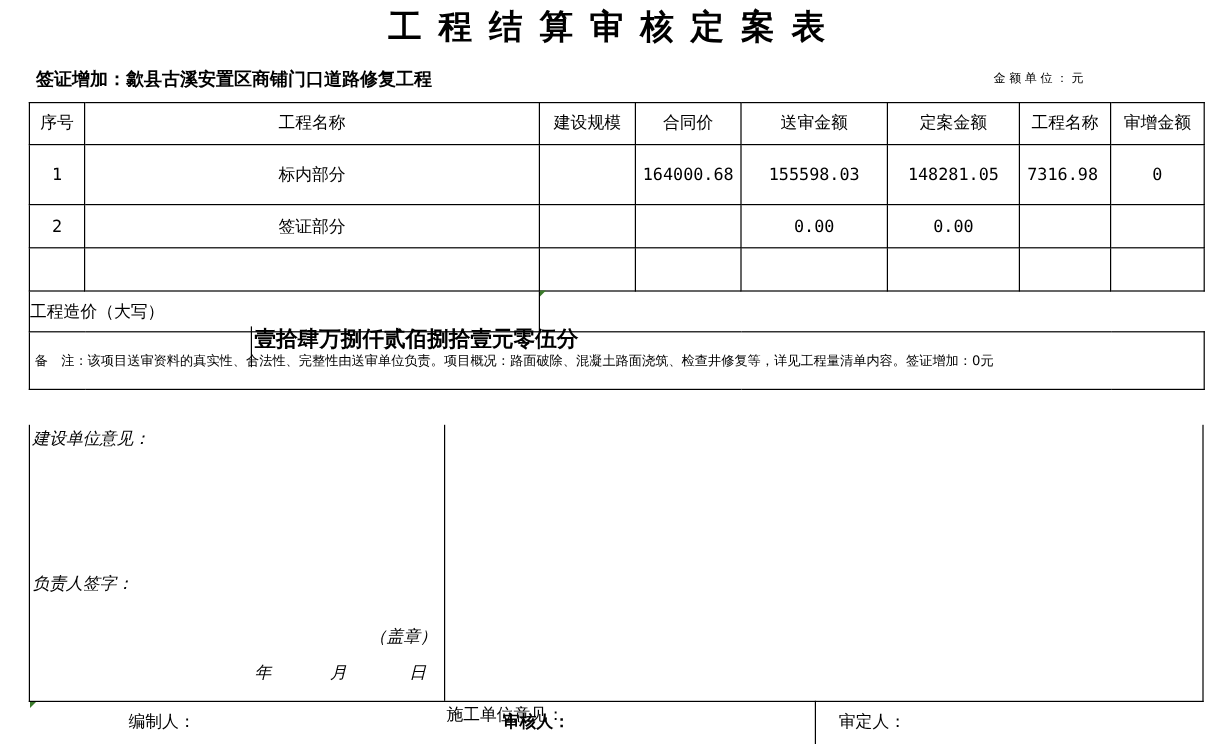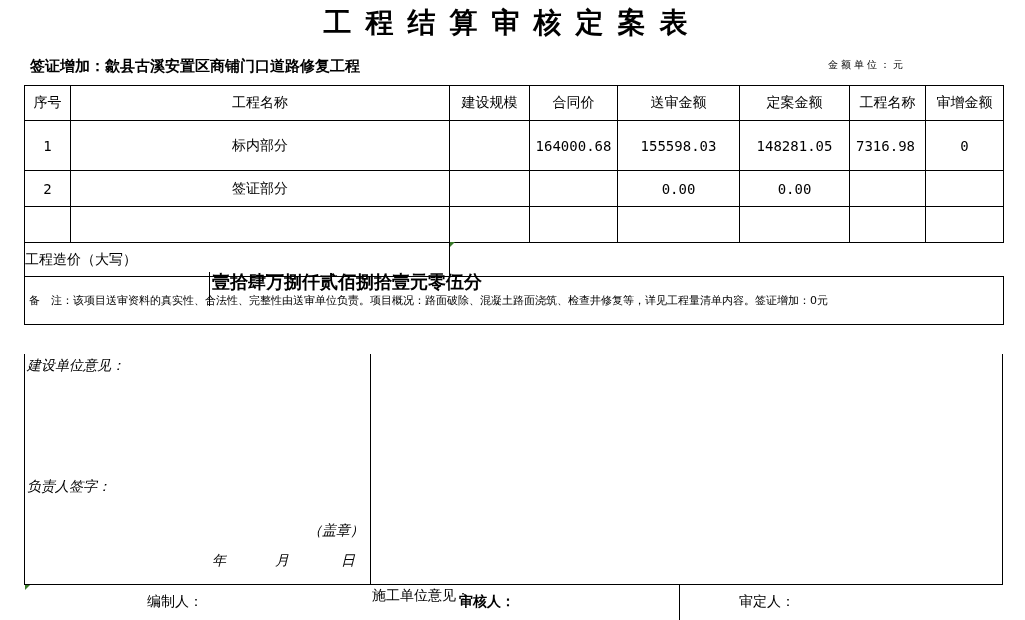--- a/index.html
+++ b/index.html
@@ -12,21 +12,21 @@
   table.main td { border:1px solid #000; font-size:14px; text-align:center; padding:0; overflow:hidden; white-space:nowrap; }
   .num { font-family:"DejaVu Sans Mono", monospace; font-size:13px; }
   .left-num { text-align:left !important; padding-left:6px !important; }
   .note { text-align:left !important; font-size:11px !important; padding-left:4px !important; }
   .opinion { vertical-align:top; text-align:left !important; position:relative; height:230px; }
   .op-title { position:absolute; left:2px; top:3px; font-size:14px; }
   .op-sign { position:absolute; top:124px; font-size:14px; }
   .op-seal { position:absolute; top:168px; font-size:14px; }
   .op-date { position:absolute; top:198px; font-size:14px; }
   .marker { position:absolute; width:0; height:0; border-left:5px solid #3a7a2a; border-bottom:5px solid transparent; }
-  .footer-item { top:593px; font-size:14px;margin-left:40px; }
+  .footer-item { top:593px; font-size:14px; }
 </style>
 </head>
 <body>
 
 <div class="abs title">工程结算审核定案表</div>
 <div class="abs proj-name">签证增加：歙县古溪安置区商铺门口道路修复工程</div>
 <div class="abs unit">金额单位：元</div>
 
 <table class="main">
   <colgroup>

